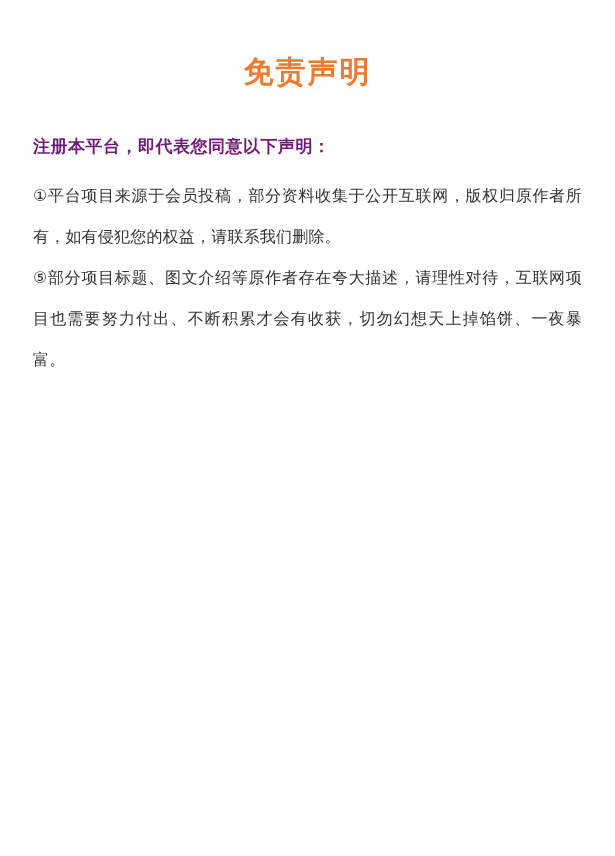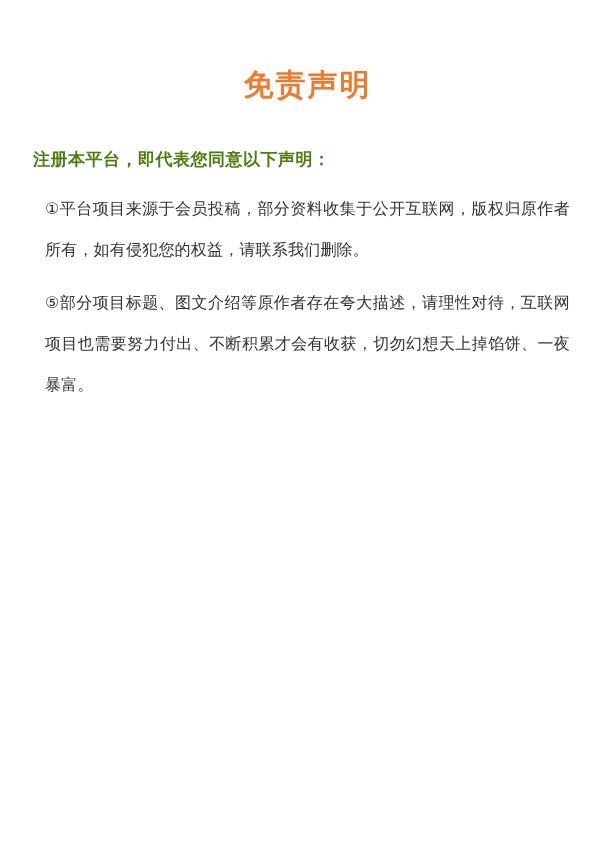--- a/index.html
+++ b/index.html
@@ -11,42 +11,42 @@
     position: relative;
     width: 615px;
     height: 856px;
     background: #ffffff;
     box-sizing: border-box;
     padding: 0 33px;
     overflow: hidden;
     font-family: "Liberation Sans", "DejaVu Sans", sans-serif;
   }
   .title {
-    margin: 13px;
+    margin: 0;
     padding-top: 55px;
     text-align: center;
     color: #ED7B2F;
     font-size: 30px;
     font-weight: bold;
     line-height: 34px;
     letter-spacing: 2px;
   }
   .intro {
     margin: 48px 0 0 0;
-    color: #4d7c0f;
+    color: #701a75;
     font-size: 17px;
     font-weight: bold;
     line-height: 20px;
     letter-spacing: 0.5px;
   }
   .body-text {
     margin-top: 18px;
   }
   .body-text p {
-    margin: 12px;
+    margin: 0;
     color: #333333;
     font-size: 16px;
     line-height: 41px;
     text-align: justify;
     text-justify: inter-ideograph;
     letter-spacing: 0.2px;
   }
 </style>
 </head>
 <body>

